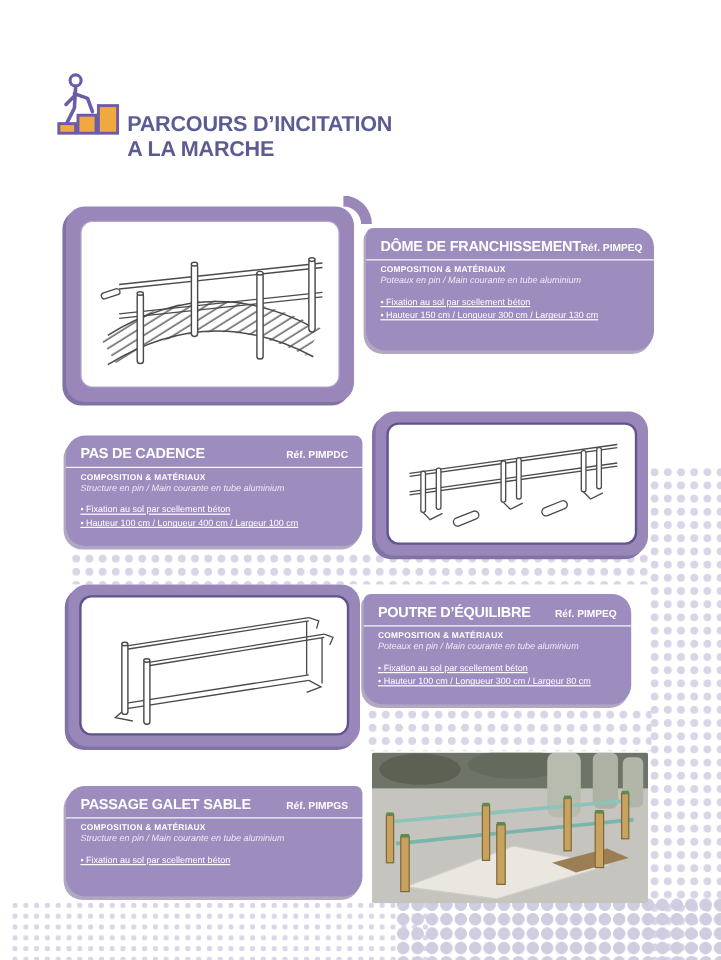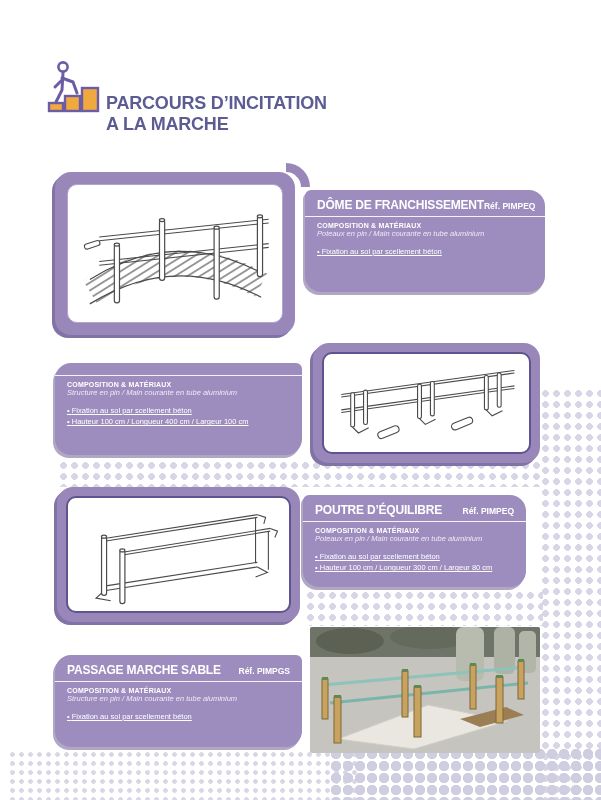--- a/index.html
+++ b/index.html
@@ -120,24 +120,29 @@
   <section class="panel panel-1">
     <div class="panel-head">
       <h2>DÔME DE FRANCHISSEMENT</h2>
       <div class="ref"><span>Réf.</span> <span>PIMPEQ</span></div>
     </div>
     <div class="rule"></div>
     <div class="comp">COMPOSITION &amp; MATÉRIAUX</div>
     <div class="mat">Poteaux en pin / Main courante en tube aluminium</div>
     <ul>
       <li>Fixation au sol par scellement béton</li>
+      <li>Hauteur 150 cm / Longueur 300 cm / Largeur 130 cm</li>
     </ul>
   </section>
 
   <section class="panel panel-2">
+    <div class="panel-head">
+      <h2>PAS DE CADENCE</h2>
+      <div class="ref"><span>Réf.</span> <span>PIMPDC</span></div>
+    </div>
     <div class="rule"></div>
     <div class="comp">COMPOSITION &amp; MATÉRIAUX</div>
     <div class="mat">Structure en pin / Main courante en tube aluminium</div>
     <ul>
       <li>Fixation au sol par scellement béton</li>
       <li>Hauteur 100 cm / Longueur 400 cm / Largeur 100 cm</li>
     </ul>
   </section>
   <div class="frame frame-2">
     <div class="inner">
@@ -204,21 +209,21 @@
     <div class="comp">COMPOSITION &amp; MATÉRIAUX</div>
     <div class="mat">Poteaux en pin / Main courante en tube aluminium</div>
     <ul>
       <li>Fixation au sol par scellement béton</li>
       <li>Hauteur 100 cm / Longueur 300 cm / Largeur 80 cm</li>
     </ul>
   </section>
 
   <section class="panel panel-4">
     <div class="panel-head">
-      <h2>PASSAGE MARCHE SABLE</h2>
+      <h2>PASSAGE GALET SABLE</h2>
       <div class="ref"><span>Réf.</span> <span>PIMPGS</span></div>
     </div>
     <div class="rule"></div>
     <div class="comp">COMPOSITION &amp; MATÉRIAUX</div>
     <div class="mat">Structure en pin / Main courante en tube aluminium</div>
     <ul>
       <li>Fixation au sol par scellement béton</li>
     </ul>
   </section>
   <div class="photo">

